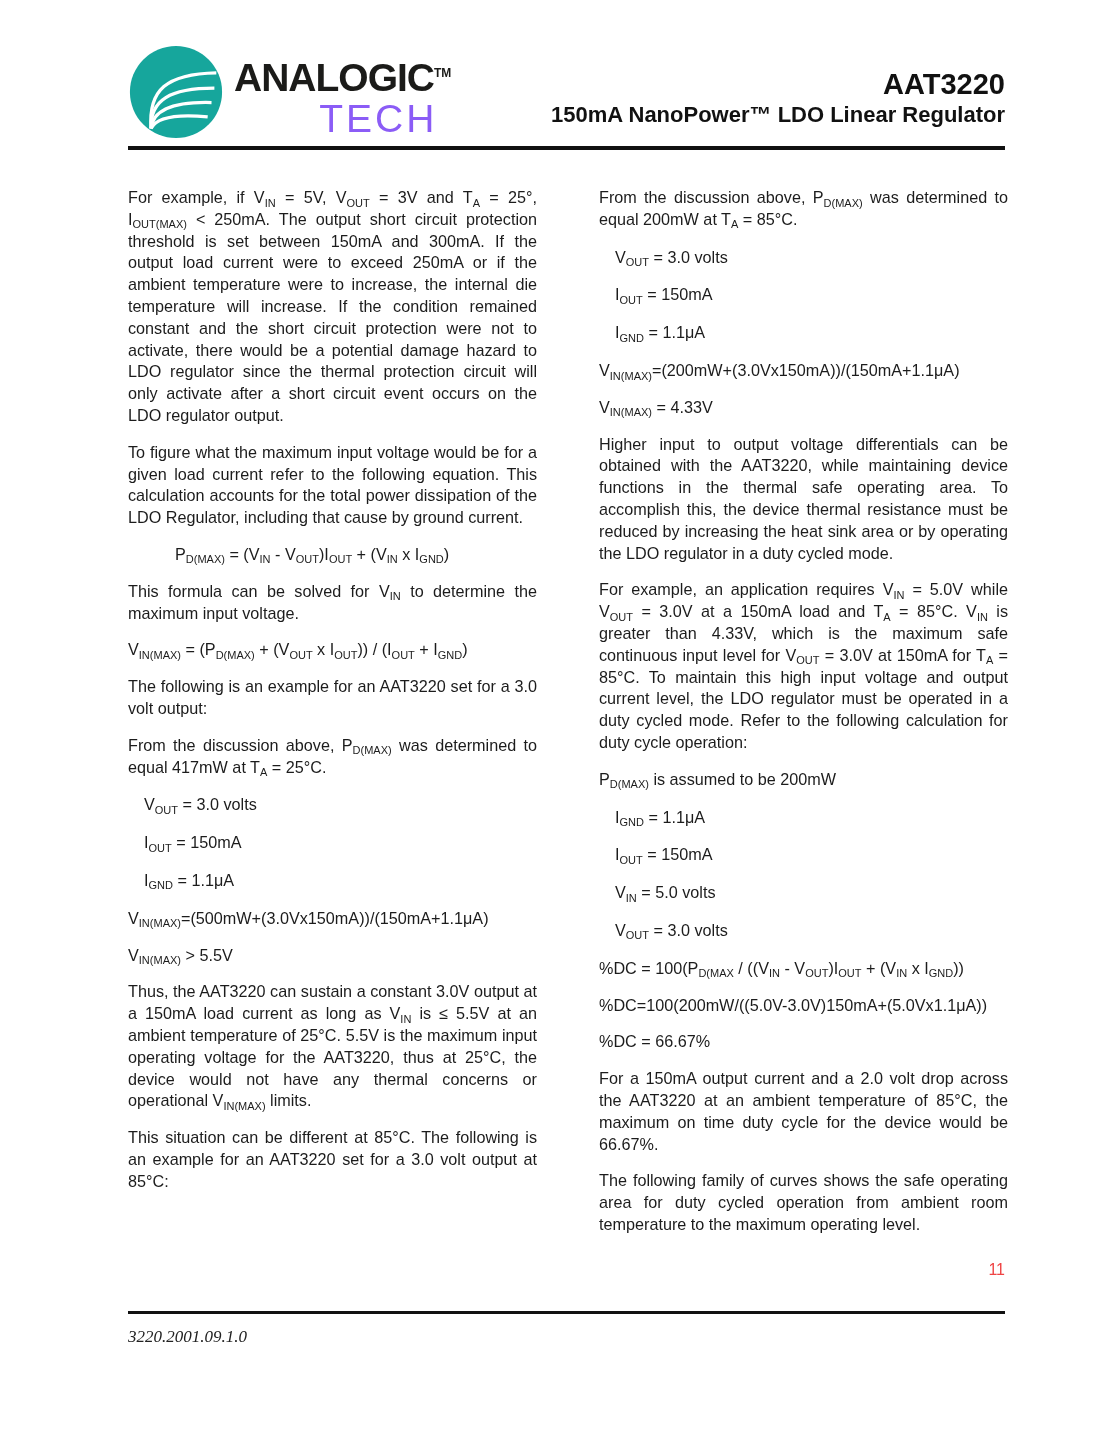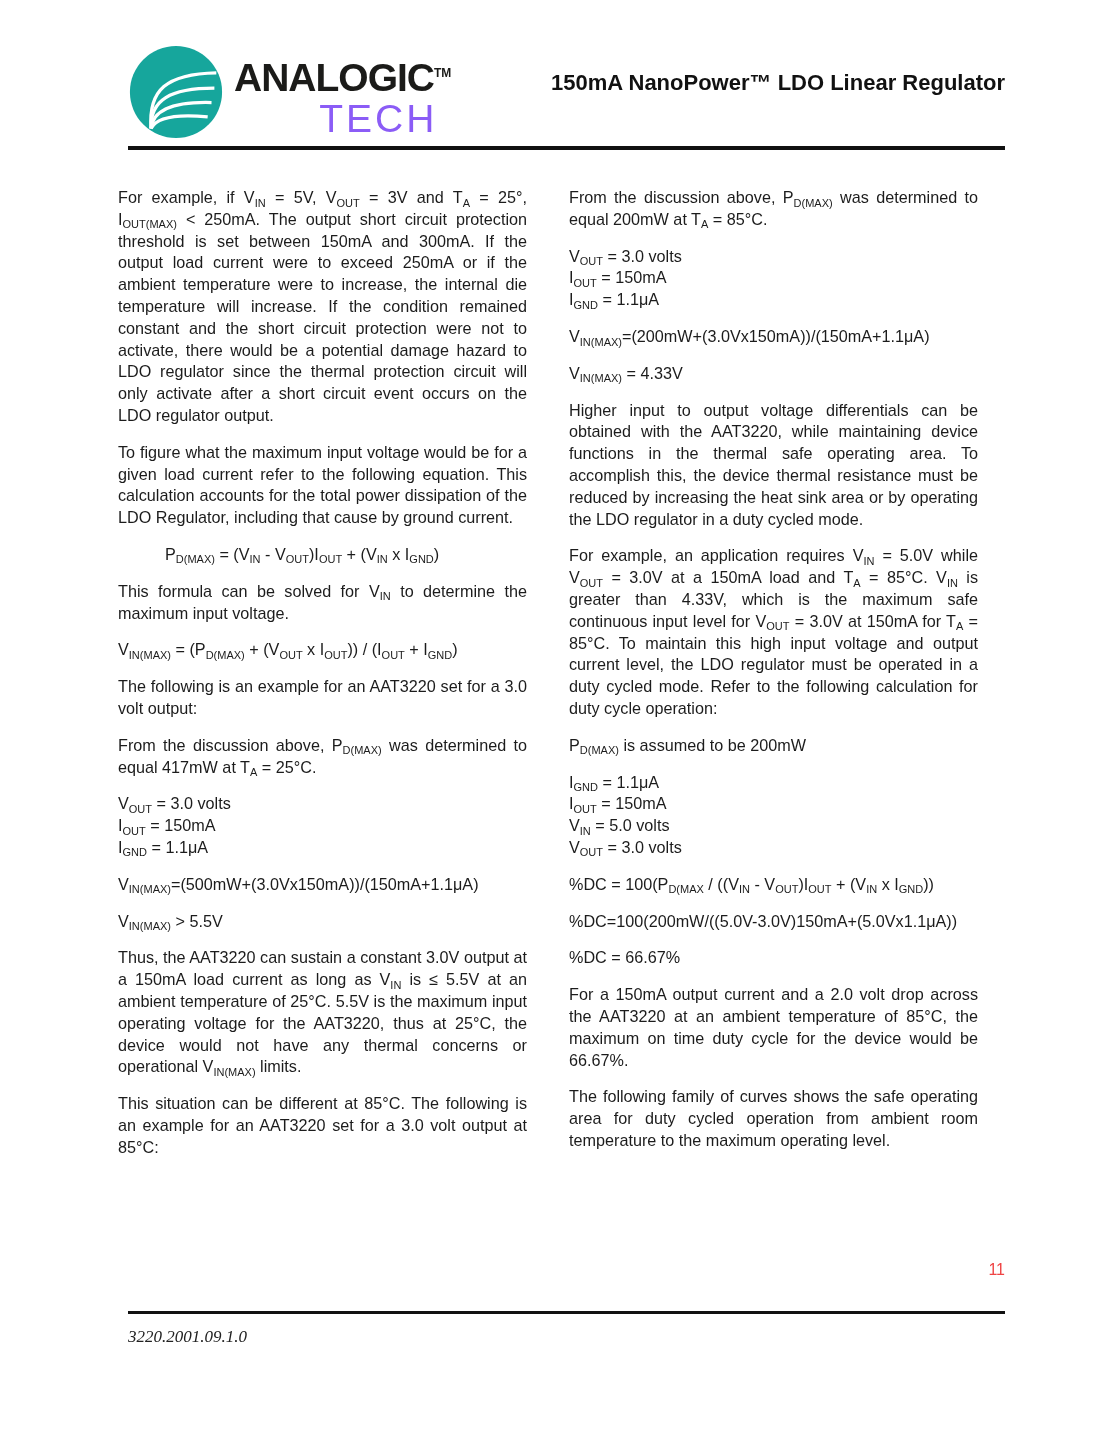--- a/index.html
+++ b/index.html
@@ -71,32 +71,32 @@
     left: 128px;
     top: 146px;
     width: 877px;
     height: 4px;
     background: #111;
   }
 
   
   .columns {
     position: absolute;
-    left: 118px;
+    left: 128px;
     top: 187px;
     width: 880px;
     display: flex;
-    gap: 42px;
+    gap: 62px;
   }
   .col { width: 409px; font-size: 16.2px; line-height: 21.8px; }
   .para { text-align: justify; margin: 0 0 15px 0; }
   .eq { margin: 1px 0 15px 0; white-space: nowrap; }
   .eq-indent { padding-left: 47px; }
   .vgroup { margin: 0 0 15px 0; }
-  .vline { margin: 0; white-space: nowrap; }
+  .vline { margin: 16px; white-space: nowrap; }
   sub {
     font-size: 68%;
     line-height: 0;
     vertical-align: baseline;
     position: relative;
     top: 0.32em;
   }
 
   
   .footer-rule {
@@ -137,20 +137,21 @@
         <path d="M24 88 C23 58 44 46 90 46" fill="none" stroke="#ffffff" stroke-width="3.4"></path>
         <path d="M24 88 C26 68 48 60 87 61" fill="none" stroke="#ffffff" stroke-width="3.4"></path>
         <path d="M24 88 C30 76 52 73 83 76" fill="none" stroke="#ffffff" stroke-width="3.4"></path>
       </svg>
       <div class="brand-text">
         <div class="brand-line1"><span>ANALOGIC</span><sup>TM</sup></div>
         <div class="brand-line2">TECH</div>
       </div>
     </div>
     <div class="title-block">
+      <div class="part-number">AAT3220</div>
       <div class="doc-title">150mA NanoPower™ LDO Linear Regulator</div>
     </div>
   </div>
   <div class="header-rule"></div>
 
   <div class="columns">
 
     <div class="col">
       <p class="para">For example, if V<sub>IN</sub> = 5V, V<sub>OUT</sub> = 3V and T<sub>A</sub> = 25°, I<sub>OUT(MAX)</sub> &lt; 250mA. The output short circuit protection threshold is set between 150mA and 300mA. If the output load current were to exceed 250mA or if the ambient temperature were to increase, the internal die temperature will increase. If the condition remained constant and the short circuit protection were not to activate, there would be a potential damage hazard to LDO regulator since the thermal protection circuit will only activate after a short circuit event occurs on the LDO regulator output.</p>
       <p class="para">To figure what the maximum input voltage would be for a given load current refer to the following equation. This calculation accounts for the total power dissipation of the LDO Regulator, including that cause by ground current.</p>

